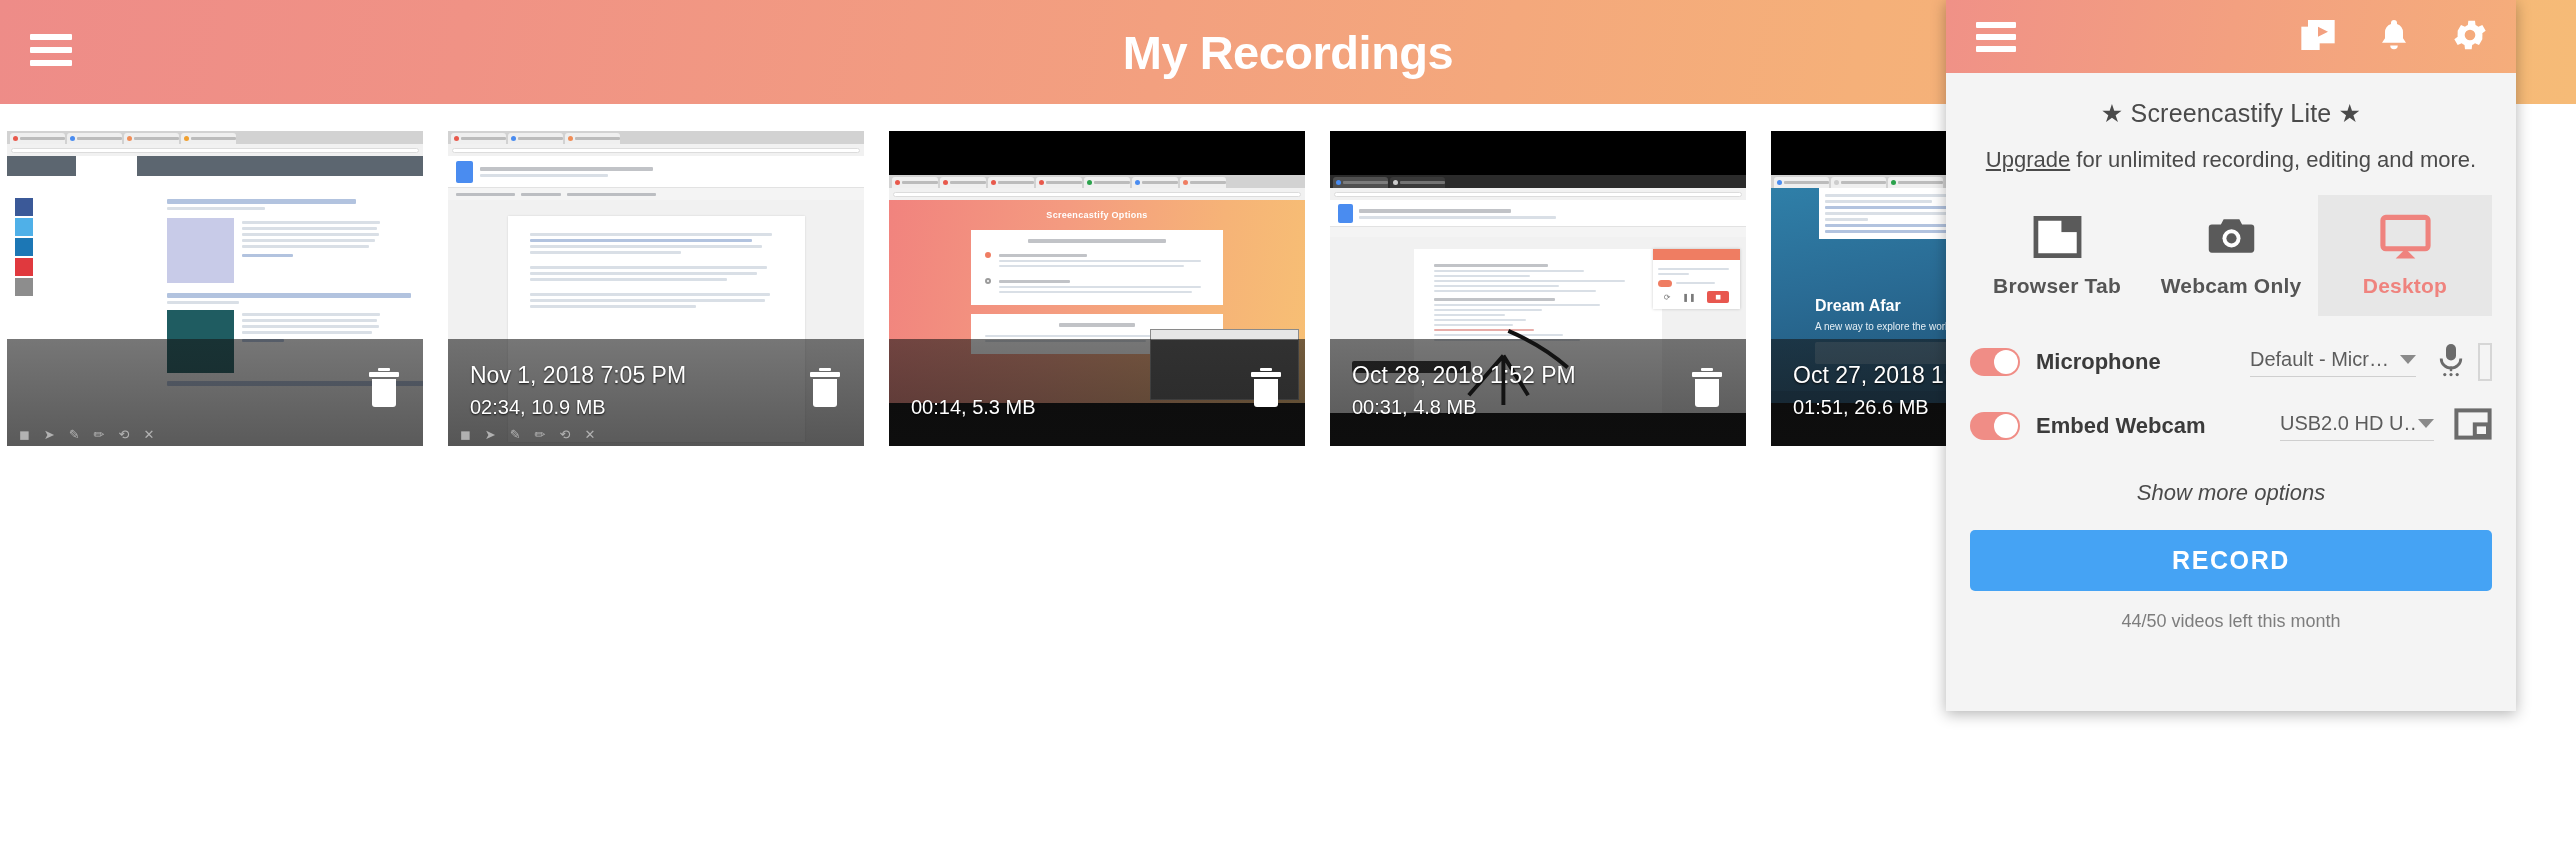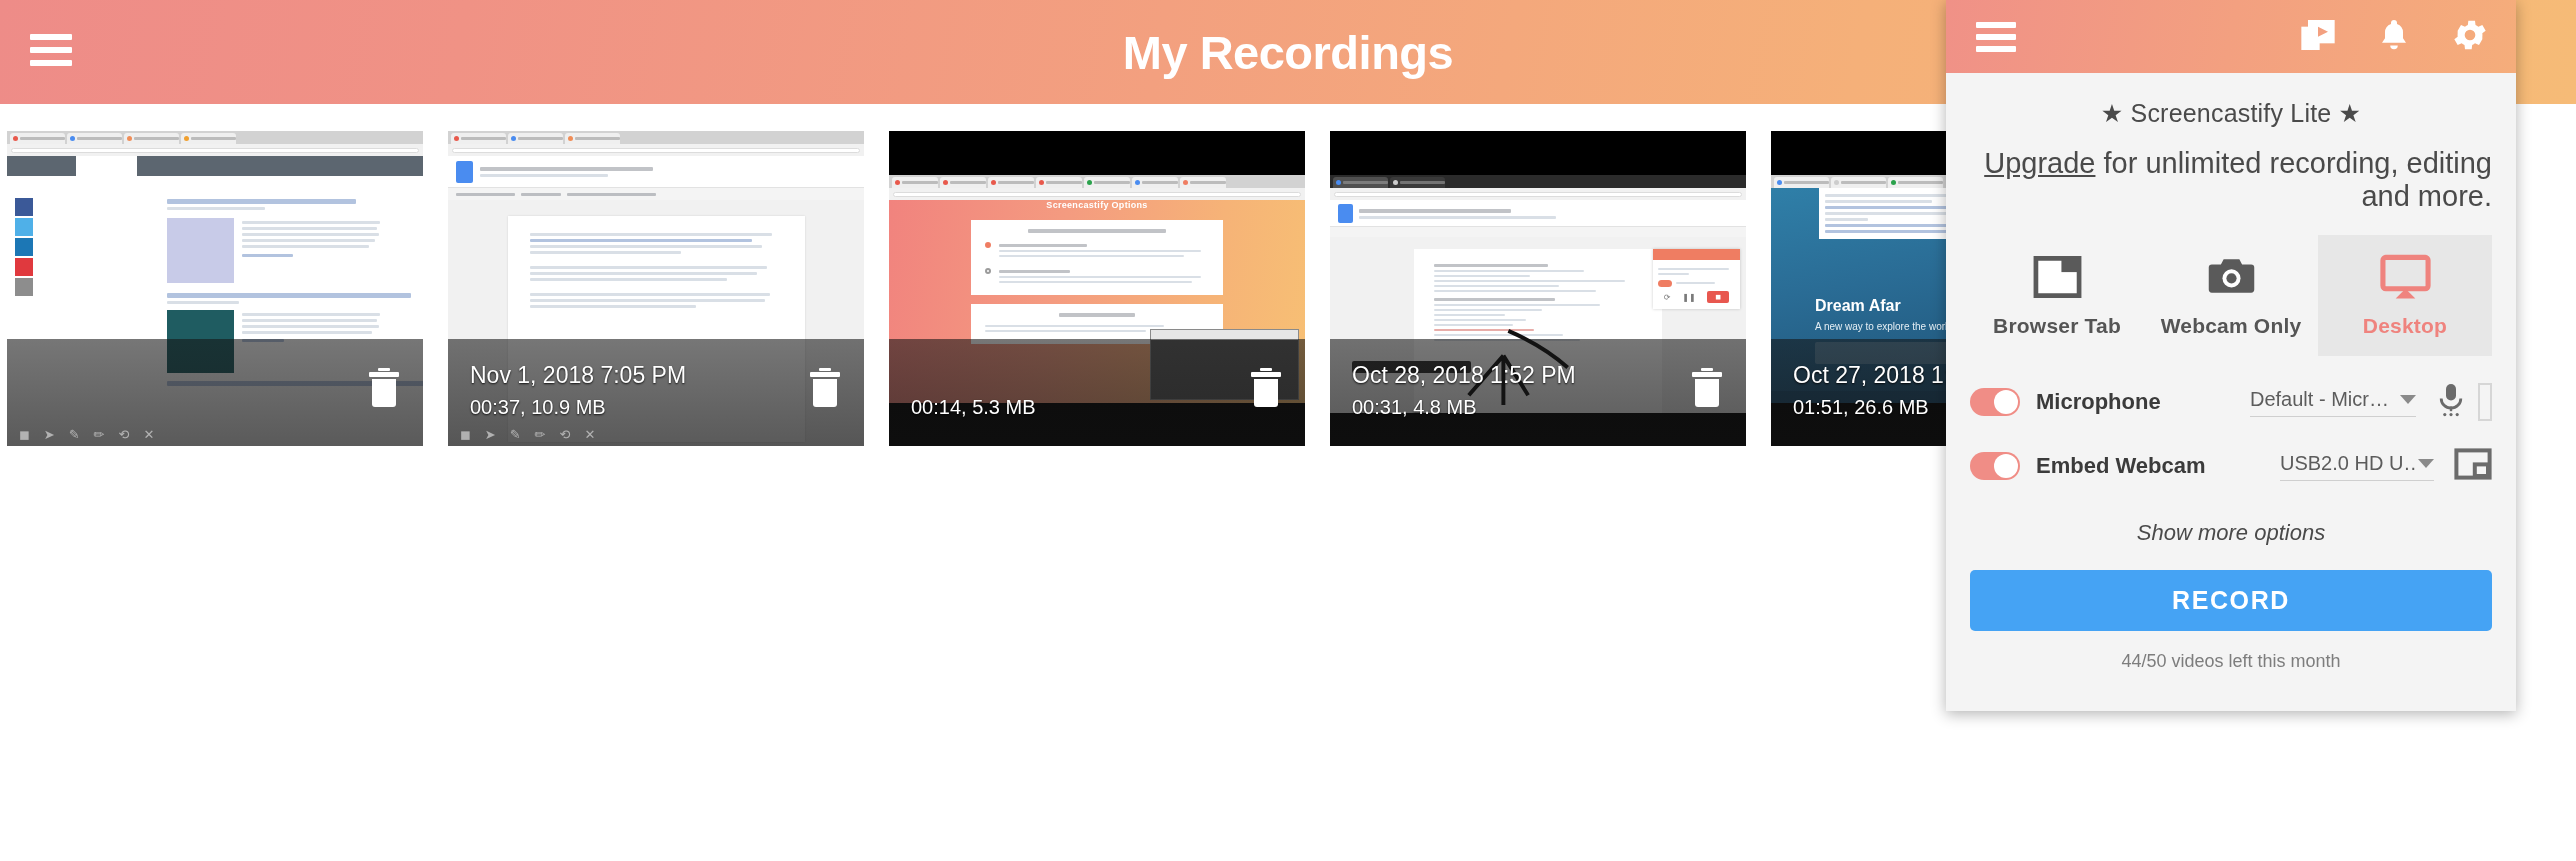--- a/index.html
+++ b/index.html
@@ -112,21 +112,21 @@
     position: absolute; right: 26px; top: 15px; display: flex; align-items: center; gap: 38px;
   }
   .panel-head-icons .hicon { cursor: pointer; display: flex; align-items: center; }
 
   .panel-body { padding: 0 24px; }
   .lite-title {
     text-align: center; font-size: 25px; color: #4a4a4a;
     padding-top: 26px; letter-spacing: 0.2px;
   }
   .upgrade-line {
-    text-align: right; font-size: 29px; color: #4a4a4a; margin-top: 19px;
+    text-align: center; font-size: 22px; color: #4a4a4a; margin-top: 19px;
   }
   .upgrade-link { text-decoration: underline; cursor: pointer; color: #4a4a4a; }
 
   .modes { display: flex; margin-top: 22px; }
   .mode {
     flex: 1 1 0; text-align: center; padding: 14px 0 18px; cursor: pointer;
   }
   .mode.selected { background: #e7e7e7; }
   .mode-label { font-size: 21px; color: #555555; margin-top: 10px; font-weight: bold; letter-spacing: 0.2px; }
   .mode.selected .mode-label { color: #ef837e; }
@@ -317,21 +317,21 @@
               <div class="blurline" style="width:95%"></div>
               <div class="blurline" style="width:93%"></div>
               <div class="blurline" style="width:66%"></div>
             </div>
           </div>
         </div>
       </div>
       <div class="card-overlay"></div>
       <div class="card-meta">
         <div class="card-date">Nov 1, 2018 7:05 PM</div>
-        <div class="card-sub">00:37, 10.9 MB</div>
+        <div class="card-sub">02:34, 10.9 MB</div>
       </div>
       <div class="card-trash">
         <div class="trash-handle"></div>
         <div class="trash-lid"></div>
         <div class="trash-body"></div>
       </div>
       <div class="card-toolbar">
         <span>◼</span>
         <span>➤</span>
         <span>✎</span>
@@ -370,21 +370,21 @@
                 <span class="ttl"></span>
               </div>
             <div class="mb-tab" style="width:46px">
                 <span class="fav" style="background:#ef7d62"></span>
                 <span class="ttl"></span>
               </div>
           </div>
           <div class="mb-omni">
               <span class="url"></span>
             </div>
-          <div style="height:203px;background:linear-gradient(100deg,#f1837e 0%,#f49b80 40%,#f6b377 75%,#f7c074 100%);">
+          <div style="height:203px;background:linear-gradient(100deg,#f1837e 0%,#f49b80 40%,#f6b377 75%,#f7c074 100%);padding-top:10px;">
             <div style="text-align:center;color:#fff;font-size:9px;font-weight:bold;letter-spacing:0.3px;">Screencastify Options</div>
             <div style="margin:10px auto 0;width:252px;background:#fff;padding:9px 14px;">
               <div class="blurline dark" style="width:62%;height:4px;margin:0 auto 8px"></div>
               <div style="display:flex;align-items:flex-start;margin-bottom:7px;">
                 <div style="width:6px;height:6px;border-radius:50%;border:2px solid #ef7d62;background:#ef7d62;flex:0 0 auto;margin-top:1px"></div>
                 <div style="margin-left:8px;flex:1 1 auto">
                   <div class="blurline dark" style="width:42%;height:3px"></div>
                   <div class="blurline" style="width:96%;height:2px"></div>
                   <div class="blurline" style="width:88%;height:2px"></div>
                 </div>

